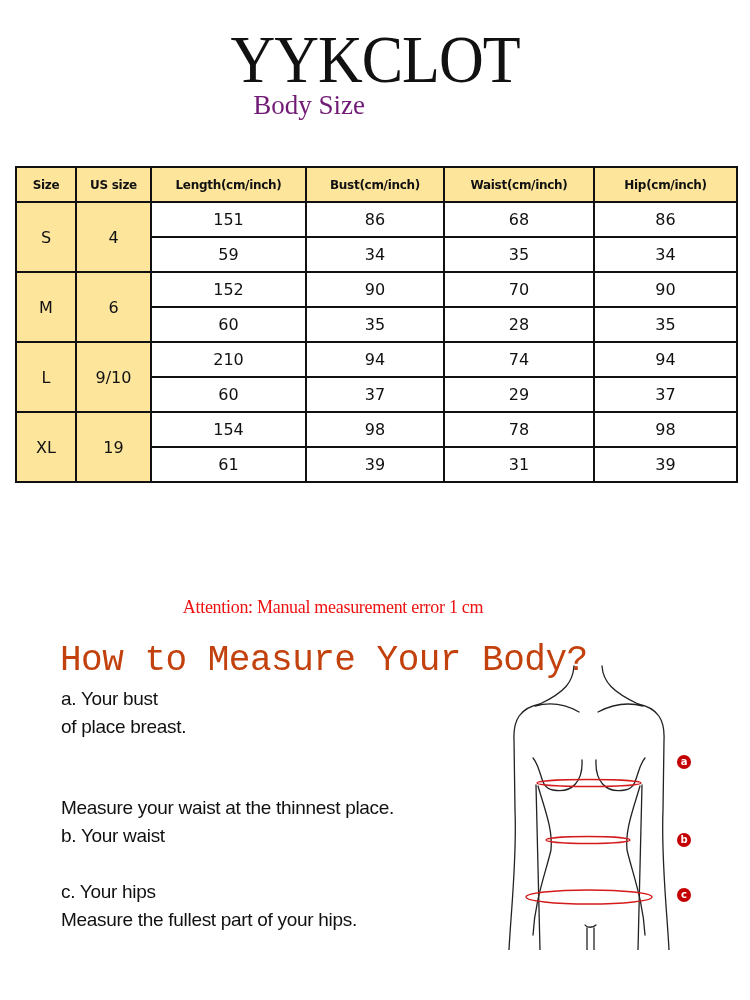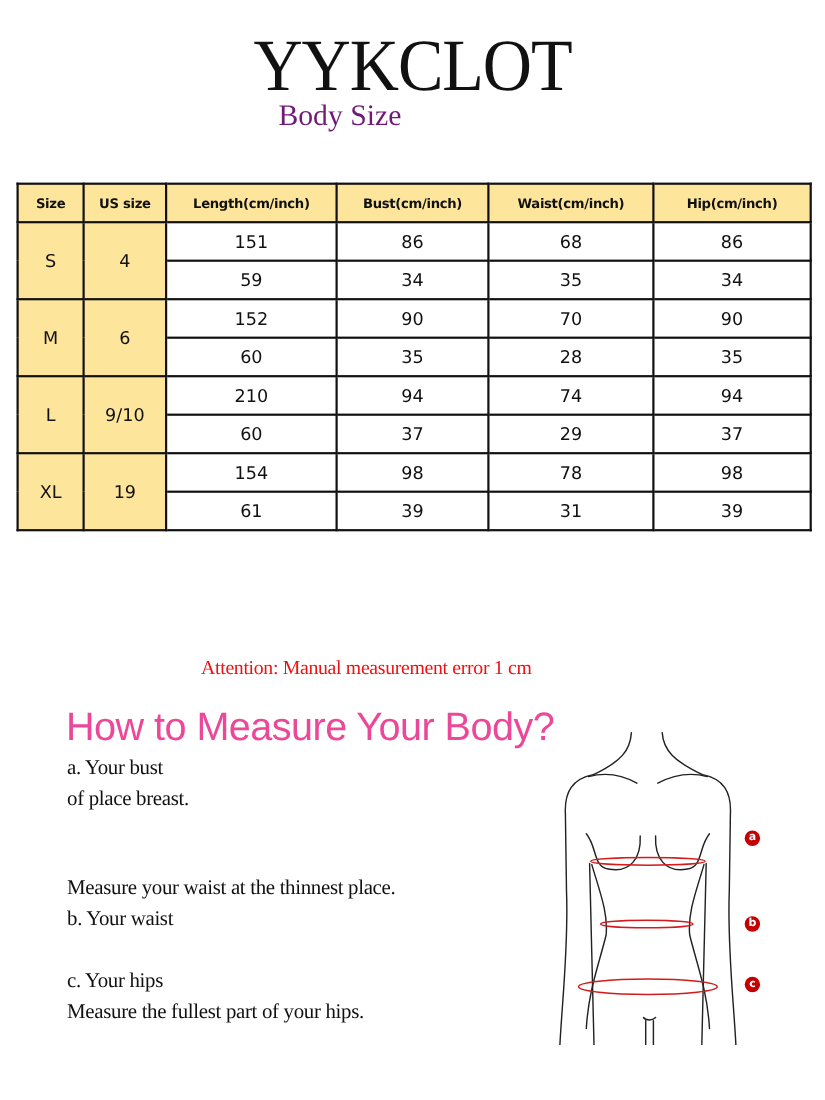--- a/index.html
+++ b/index.html
@@ -9,23 +9,23 @@
     letter-spacing:-1px; transform:scaleY(1.08); transform-origin:top; }
   .subtitle { position:absolute; top:90px; left:0; width:618px; text-align:center;
     font-family:"Liberation Serif", serif; font-size:27px; color:#701a75; }
   table.size-table { position:absolute; top:166px; left:15px; width:721px; border-collapse:collapse;
     font-family:"DejaVu Sans", sans-serif; font-size:16px; color:#111; table-layout:fixed; }
   table.size-table td, table.size-table th { border:2px solid #111; text-align:center; padding:0; height:33px; }
   table.size-table th { background:#fde59c; font-weight:bold; font-size:12px; letter-spacing:-0.3px; }
   table.size-table td.yellow { background:#fde59c; }
   .attention { position:absolute; top:597px; left:0; width:666px; text-align:center;
     font-family:"Liberation Serif", serif; font-size:18px; color:#ee1111; letter-spacing:-0.3px; }
-  .how-title { position:absolute; top:640px; left:60px; font-family:Liberation Sans, sans-serif;
-    font-size:36px; color:#ec4899; letter-spacing:-0.5px; }
-  .measure { position:absolute; left:61px; font-family:Liberation Serif, serif; font-size:19px; color:#111; line-height:28px; letter-spacing:-0.3px; }
+  .how-title { position:absolute; top:640px; left:60px; font-family:Liberation Mono, monospace;
+    font-size:36px; color:#c2410c; letter-spacing:-0.5px; }
+  .measure { position:absolute; left:61px; font-family:Liberation Sans, sans-serif; font-size:19px; color:#111; line-height:28px; letter-spacing:-0.3px; }
   .figure { position:absolute; left:495px; top:660px; width:210px; height:290px; }
   .marker { position:absolute; width:14px; height:14px; border-radius:50%; background:#c40000; color:#fff;
     font-family:"DejaVu Sans", sans-serif; font-weight:bold; font-size:10px; line-height:13px; text-align:center; }
 </style>
 </head>
 <body>
 
 <div class="brand">YYKCLOT</div>
 <div class="subtitle">Body Size</div>
 

